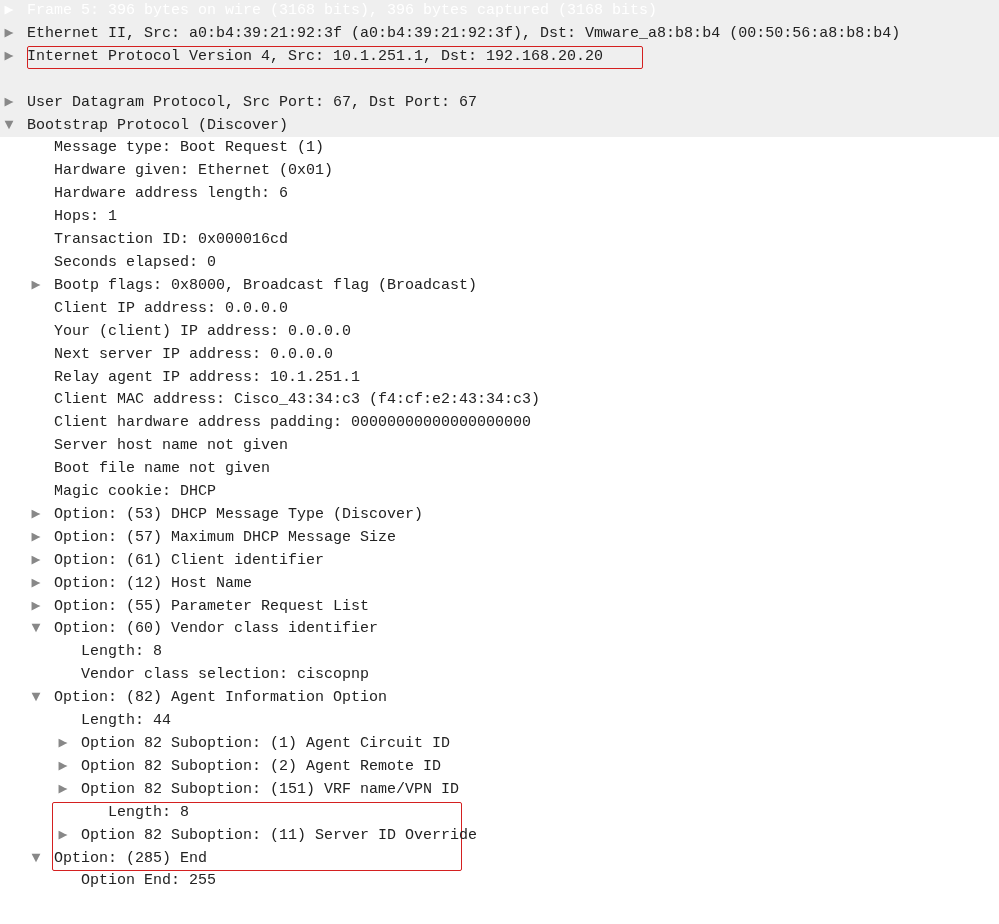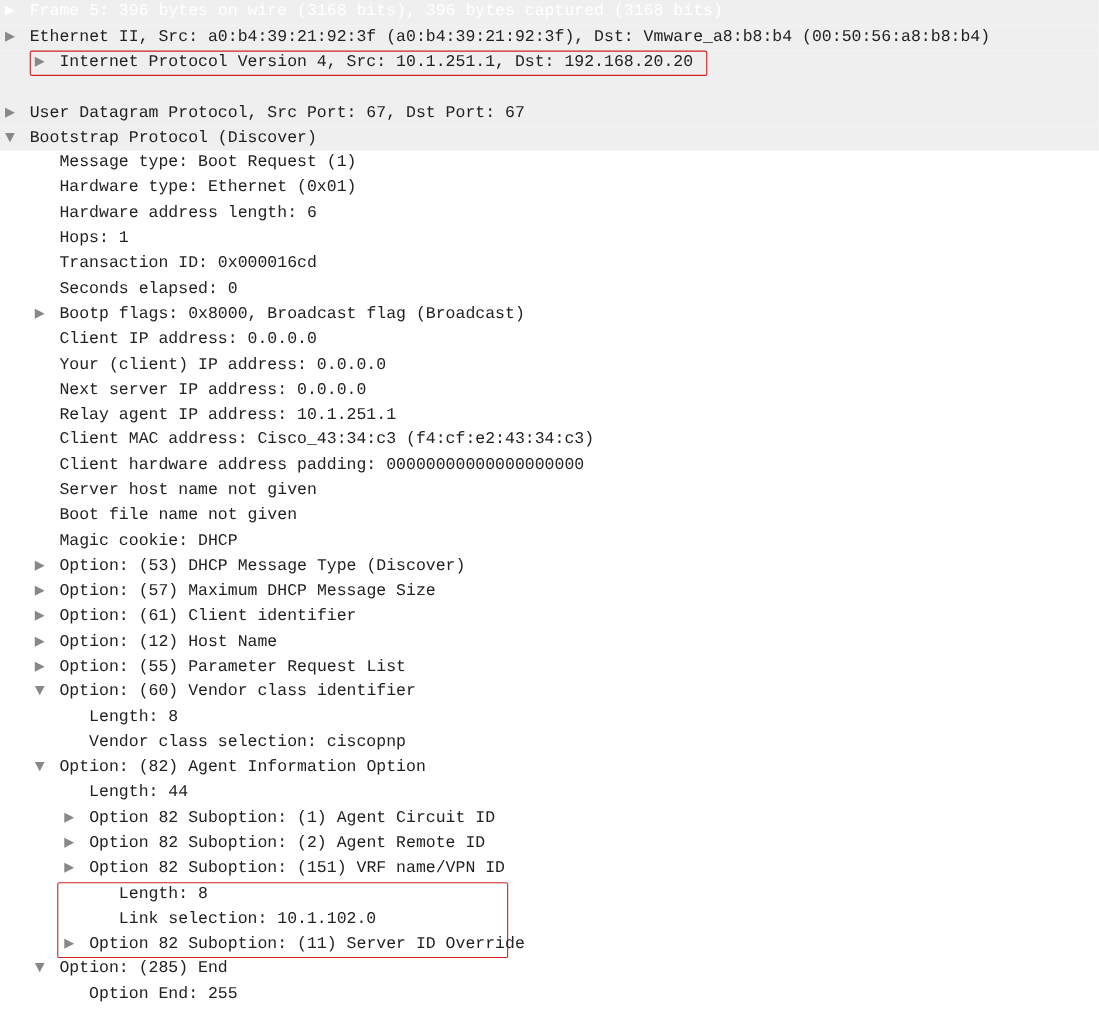--- a/index.html
+++ b/index.html
@@ -41,30 +41,30 @@
   }
   .content { display:inline;text-align:right; }
 </style>
 </head>
 <body>
 
 <div class="row sel hdrbg"><span class="arrow">▶</span> <span class="content">Frame 5: 396 bytes on wire (3168 bits), 396 bytes captured (3168 bits)</span></div>
 
 <div class="row hdrbg"><span class="arrow">▶</span> <span class="content">Ethernet II, Src: a0:b4:39:21:92:3f (a0:b4:39:21:92:3f), Dst: Vmware_a8:b8:b4 (00:50:56:a8:b8:b4)</span></div>
 
-<div class="row hdrbg" style="position:relative;padding-left:27px;"><span class="arrow">▶</span> <span class="content">Internet Protocol Version 4, Src: 10.1.251.1, Dst: 192.168.20.20</span>
+<div class="row hdrbg" style="position:relative;"><span class="arrow">▶</span> <span class="content">Internet Protocol Version 4, Src: 10.1.251.1, Dst: 192.168.20.20</span>
   <div class="hlbox" style="left:27px; top:0px; width:616px; height:23px;"></div>
 </div>
 
 <div class="row hdrbg"><span class="arrow">▶</span> <span class="content">User Datagram Protocol, Src Port: 67, Dst Port: 67</span></div>
 
 <div class="row hdrbg"><span class="arrow">▼</span> <span class="content">Bootstrap Protocol (Discover)</span></div>
 
 <div class="row">      <span class="content">Message type: Boot Request (1)</span></div>
-<div class="row">      <span class="content">Hardware type: Ethernet (0x01)</span></div>
+<div class="row">      <span class="content">Hardware given: Ethernet (0x01)</span></div>
 <div class="row">      <span class="content">Hardware address length: 6</span></div>
 <div class="row">      <span class="content">Hops: 1</span></div>
 <div class="row">      <span class="content">Transaction ID: 0x000016cd</span></div>
 <div class="row">      <span class="content">Seconds elapsed: 0</span></div>
 <div class="row">   <span class="arrow">▶</span> <span class="content">Bootp flags: 0x8000, Broadcast flag (Broadcast)</span></div>
 <div class="row">      <span class="content">Client IP address: 0.0.0.0</span></div>
 <div class="row">      <span class="content">Your (client) IP address: 0.0.0.0</span></div>
 <div class="row">      <span class="content">Next server IP address: 0.0.0.0</span></div>
 <div class="row">      <span class="content">Relay agent IP address: 10.1.251.1</span></div>
 <div class="row">      <span class="content">Client MAC address: Cisco_43:34:c3 (f4:cf:e2:43:34:c3)</span></div>
@@ -84,20 +84,19 @@
 <div class="row">         <span class="content">Vendor class selection: ciscopnp</span></div>
 
 <div class="row">   <span class="arrow">▼</span> <span class="content">Option: (82) Agent Information Option</span></div>
 <div class="row">         <span class="content">Length: 44</span></div>
 <div class="row">      <span class="arrow">▶</span> <span class="content">Option 82 Suboption: (1) Agent Circuit ID</span></div>
 <div class="row">      <span class="arrow">▶</span> <span class="content">Option 82 Suboption: (2) Agent Remote ID</span></div>
 <div class="row">      <span class="arrow">▶</span> <span class="content">Option 82 Suboption: (151) VRF name/VPN ID</span></div>
 
 <div style="position:relative;">
 <div class="row">            <span class="content">Length: 8</span></div>
-<div class="row">            <span class="content">Link selection: 10.1.102.0</span></div>
 <div class="hlbox" style="left:52px; top:0px; width:410px; height:69px;"></div>
 </div>
 
 <div class="row">      <span class="arrow">▶</span> <span class="content">Option 82 Suboption: (11) Server ID Override</span></div>
 
 <div class="row">   <span class="arrow">▼</span> <span class="content">Option: (285) End</span></div>
 <div class="row">         <span class="content">Option End: 255</span></div>
 
 </body></html>

